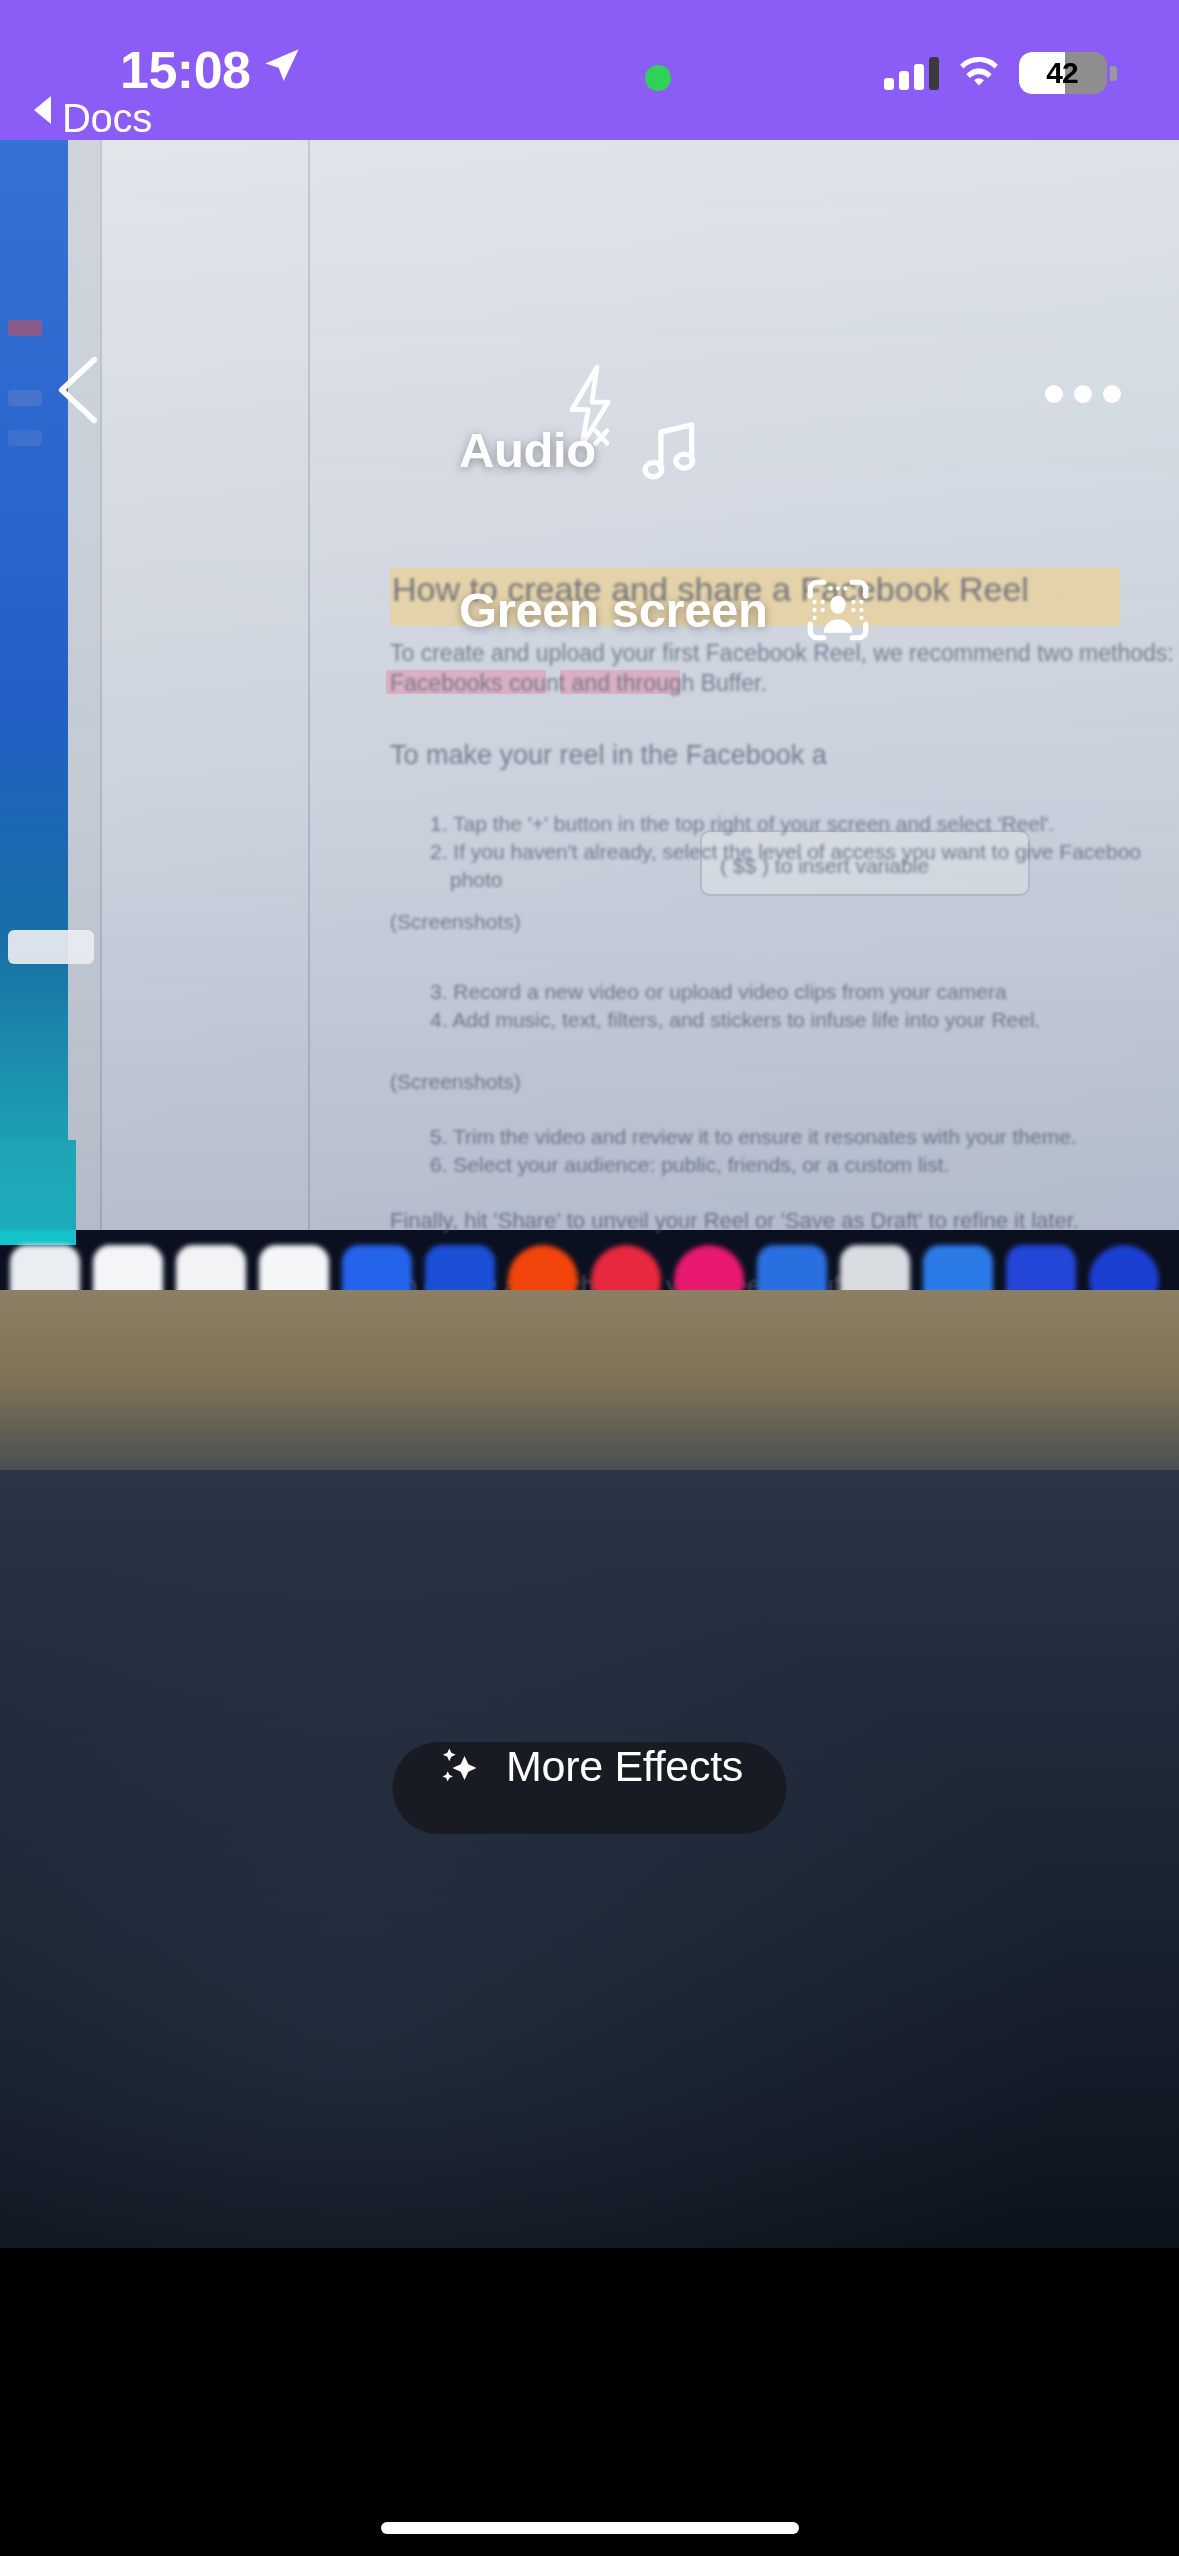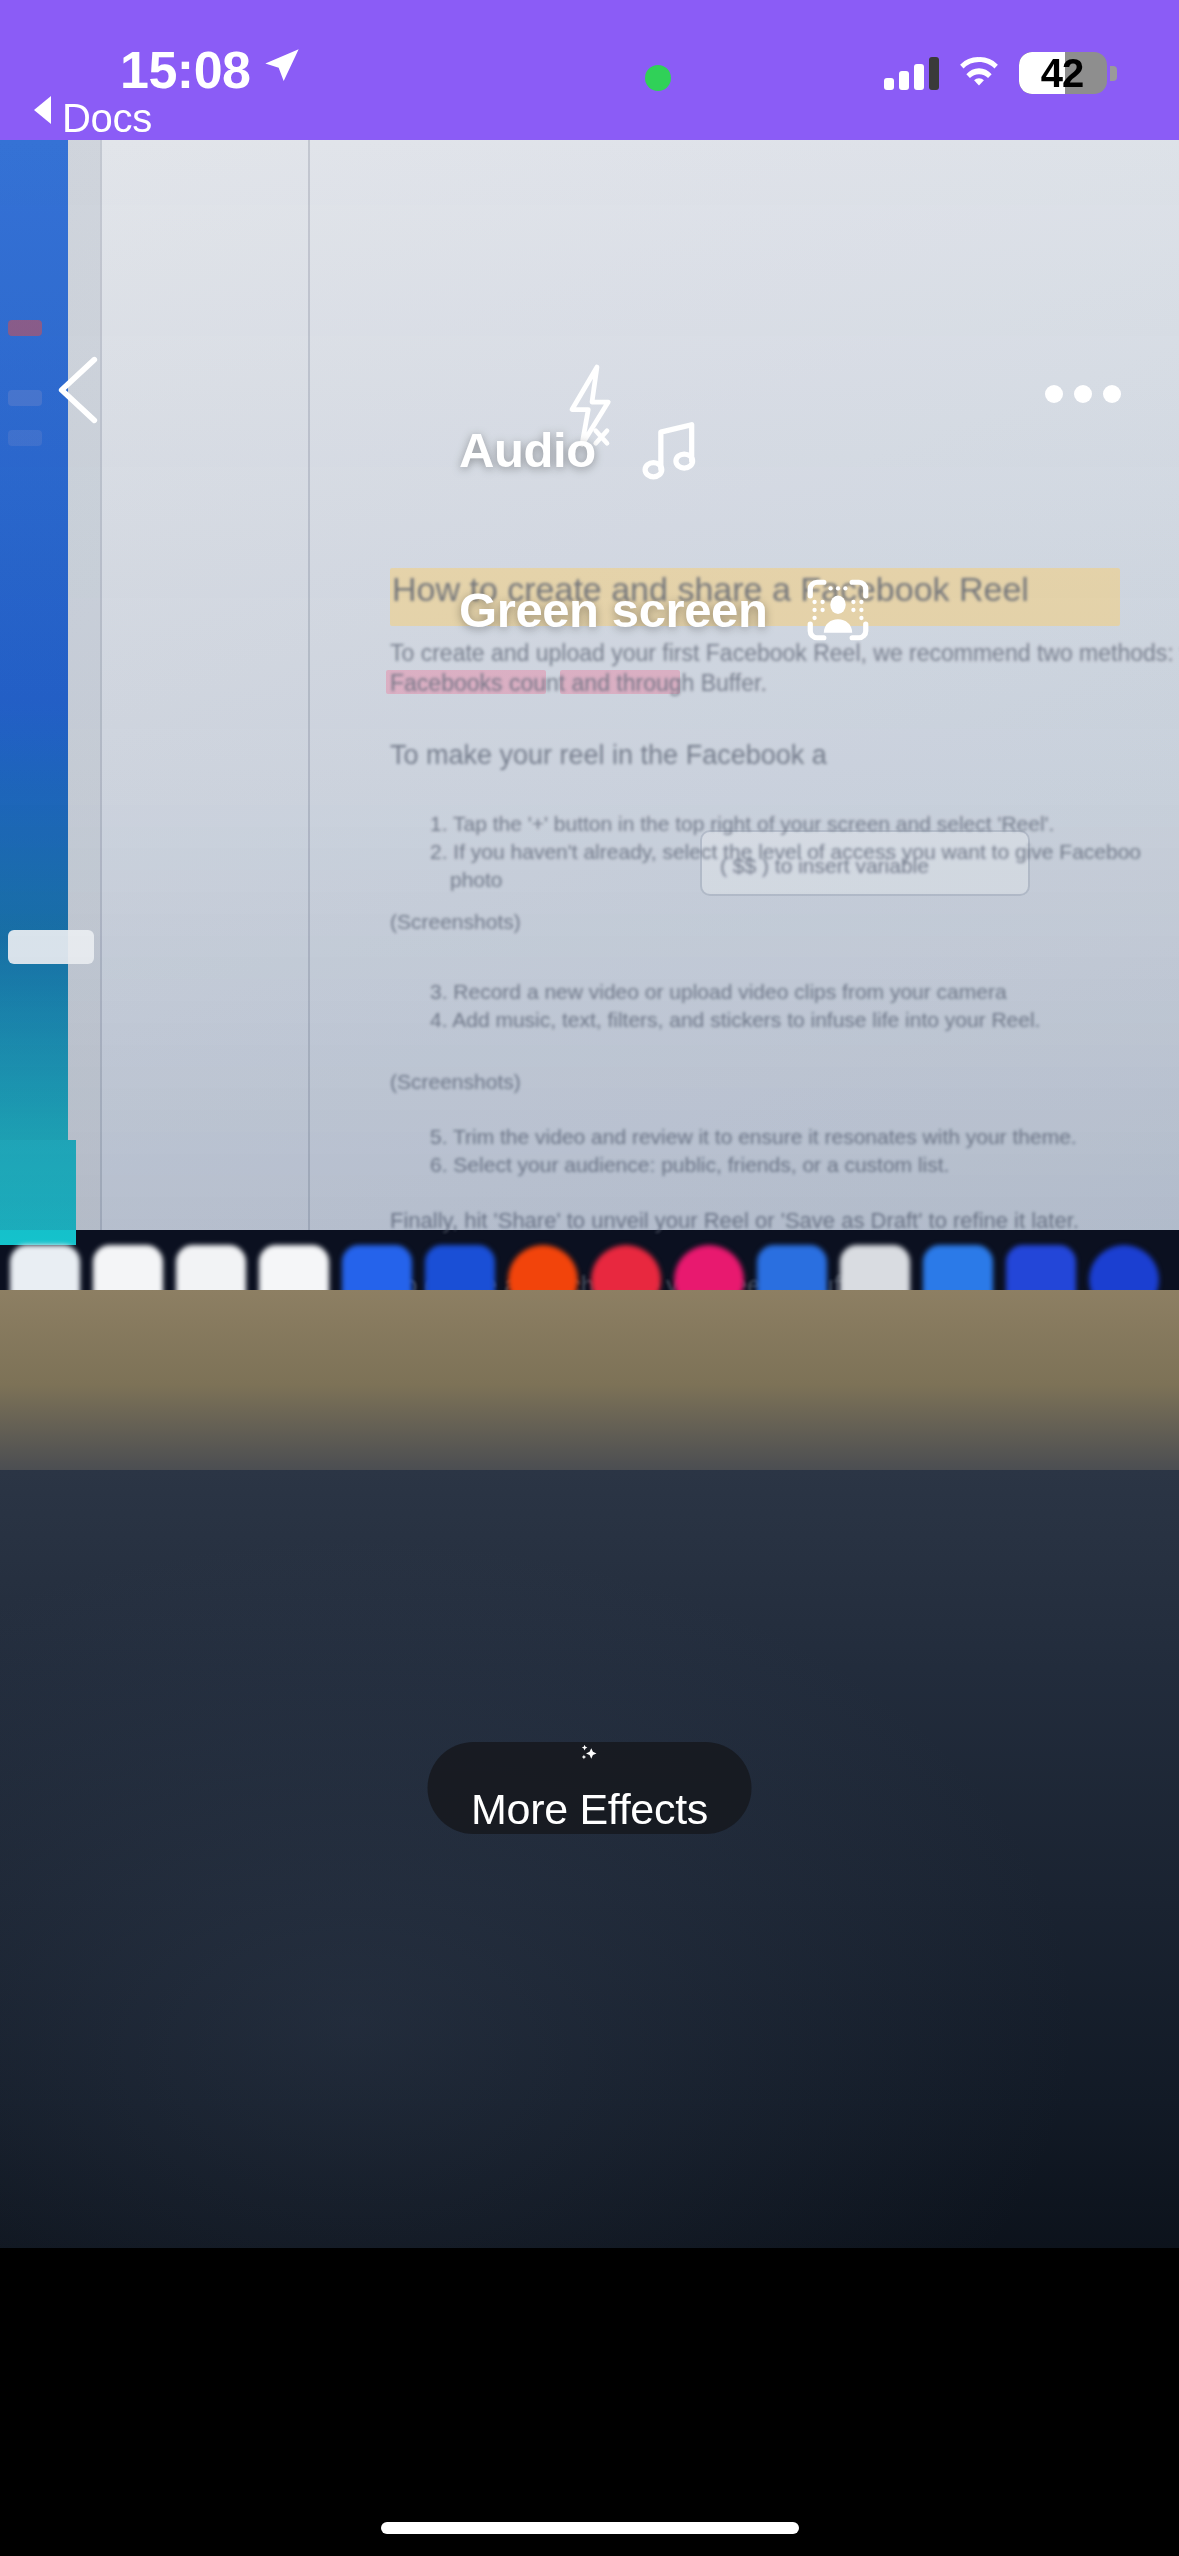--- a/index.html
+++ b/index.html
@@ -24,21 +24,21 @@
   .cell i:nth-child(1){height:12px;} .cell i:nth-child(2){height:19px;}
   .cell i:nth-child(3){height:26px;} .cell i:nth-child(4){height:33px;background:#3a3a3a;}
   .batt {
     position:relative; width:88px; height:42px; border-radius:13px;
     background:#8e8e8e; overflow:hidden;
     display:flex; align-items:center;
   }
   .batt .fill { position:absolute; left:0; top:0; bottom:0; width:52%; background:#fff; border-radius:13px 0 0 13px; }
   .batt .pct {
     position:relative; width:100%; text-align:center;
-    font-size:40px; font-weight:700; color:#000; letter-spacing:-1px; padding-right:2px;
+    font-size:30px; font-weight:700; color:#000; letter-spacing:-1px; padding-right:2px;
   }
   .batt-cap { width:7px; height:15px; background:#9a9a9a; border-radius:0 4px 4px 0; margin-left:3px; }
   .back-app { position:absolute; left:34px; top:96px; display:flex; align-items:flex-start; gap:11px; }
   .back-app .tri {
     width:0;height:0;border-top:14px solid transparent;border-bottom:14px solid transparent;
     border-right:17px solid #fff;
   }
   .back-app .lbl { color:#fff; font-size:40px; font-weight:400; letter-spacing:-0.3px; }
   .green-dot { position:absolute; left:645px; top:65px; width:26px; height:26px; border-radius:50%; background:#30d158; }
 
@@ -138,21 +138,21 @@
   }
   .menu-row.active .menu-icon {
     background:#fff; border-radius:50%; width:96px; height:96px;
   }
 
   
   .more-effects {
     position:absolute; left:50%; transform:translateX(-50%); top:1742px; z-index:45;
     height:92px; padding:0 44px; border-radius:46px;
     background:rgba(22,24,30,.86);
-    display:flex; align-items:center; gap:22px;flex-direction:column;
+    display:flex; align-items:flex-start; gap:22px;
   }
   .more-effects .txt { color:#fff; font-size:43px; font-weight:500; letter-spacing:-0.3px; }
 
   
   .carousel {
     position:absolute; left:0; top:1895px; width:1179px; height:210px; z-index:45;
     display:flex; align-items:center;
   }
 
   

